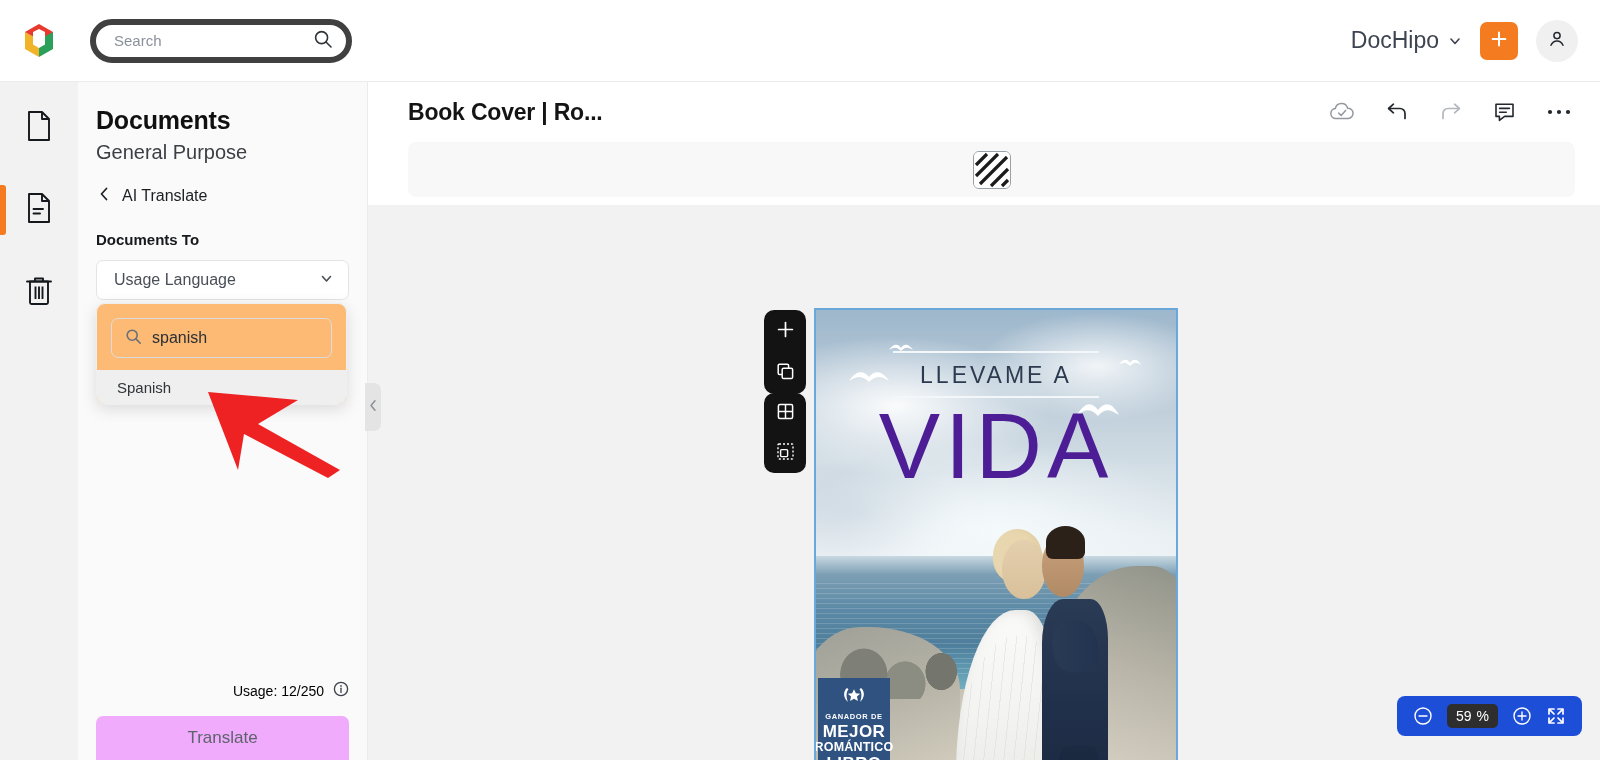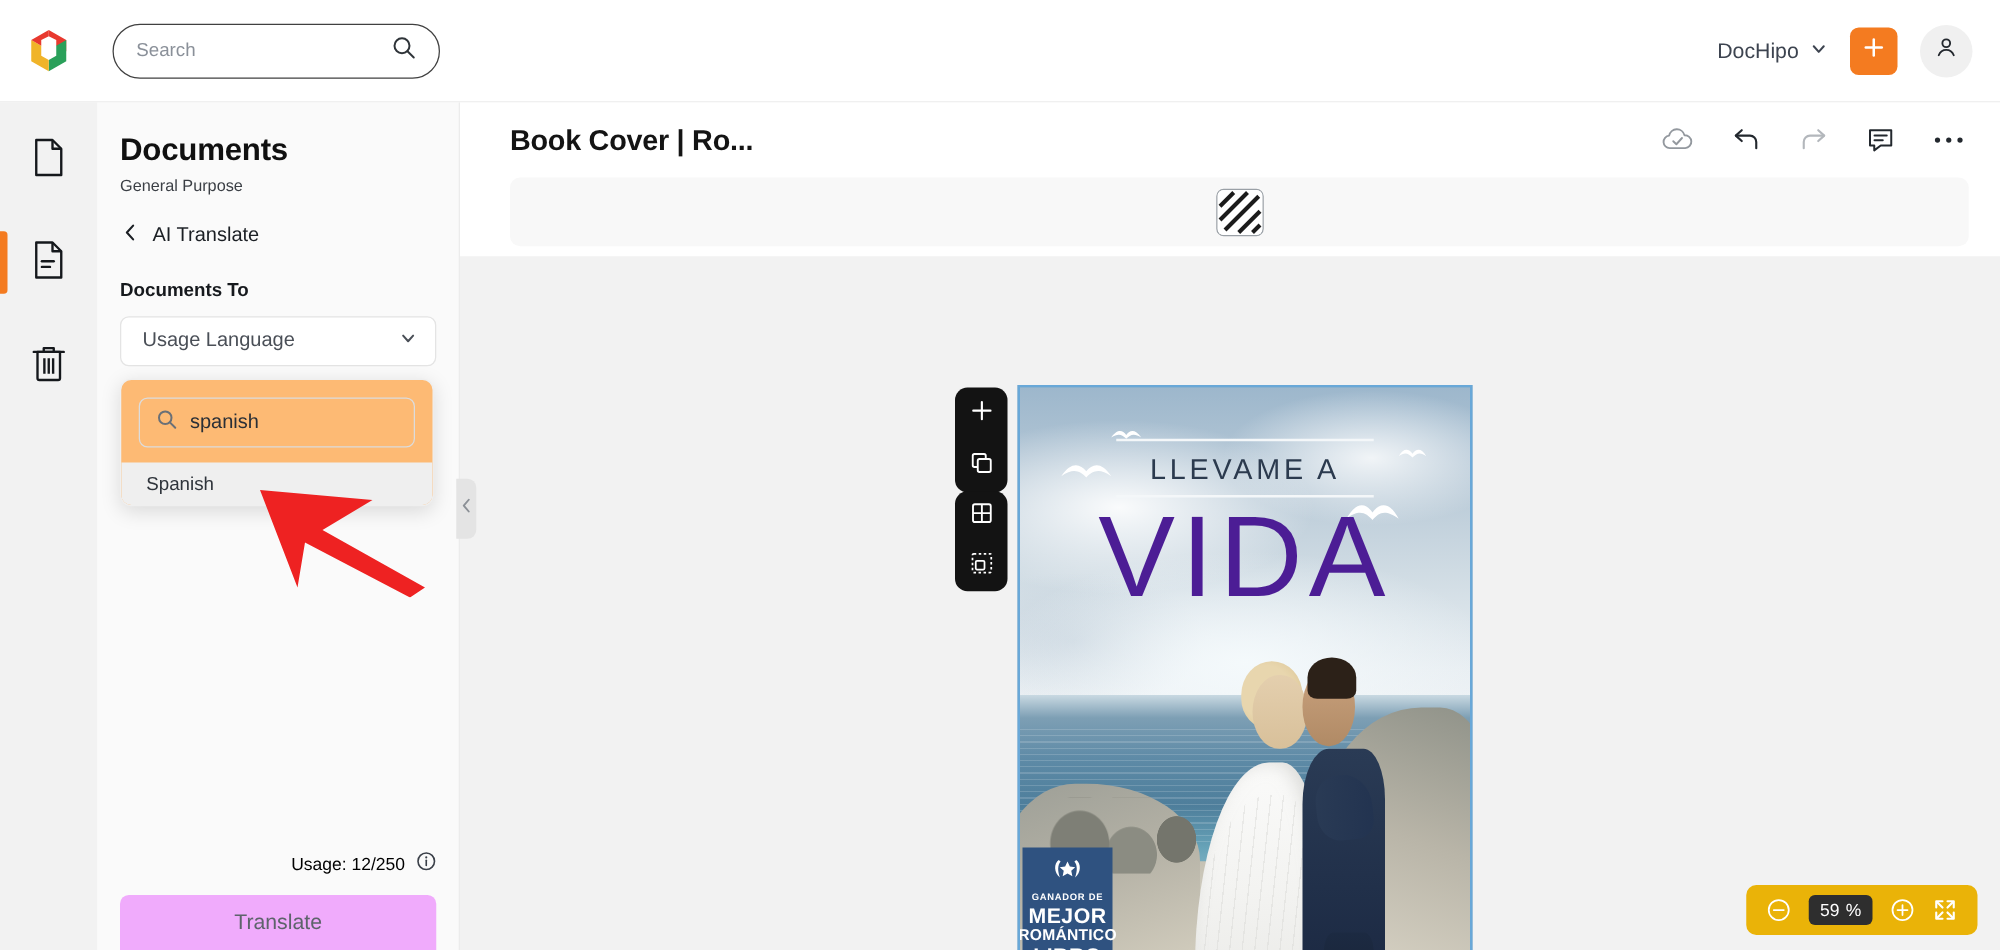--- a/index.html
+++ b/index.html
@@ -14,35 +14,35 @@
   
   .topbar {
     position: absolute; left: 0; top: 0; width: 1600px; height: 82px;
     background: #ffffff; display: flex; align-items: center;
     border-bottom: 1px solid #ececec;
   }
   .logo-wrap { width: 78px; display: flex; align-items: center; justify-content: center; }
   .logo { width: 40px; height: 40px; position: relative; }
 
   .search-box {
-    width: 262px; height: 44px; border: 1px solid #404040; border-radius: 24px;
+    width: 262px; height: 44px; border: 6px solid #404040; border-radius: 24px;
     background: #fff; display: flex; align-items: center; padding: 0 18px;
     margin-left: 12px;
   }
   .search-box input {
     flex: 1; border: none; outline: none; font-size: 15px; color: #5a5f66;
     font-family: "Liberation Sans", sans-serif; background: transparent;
   }
   .search-box input::placeholder { color: #8a9099; }
 
   .topbar-right {
     margin-left: auto; display: flex; align-items: center; gap: 18px; padding-right: 22px;
   }
   .workspace-sel {
-    display: flex; align-items: center; gap: 9px; font-size: 17px; color: #3d4450;
+    display: flex; align-items: center; gap: 9px; font-size: 23px; color: #3d4450;
     cursor: pointer;
   }
   .plus-btn {
     width: 38px; height: 38px; background: #f47b20; border-radius: 7px;
     display: flex; align-items: center; justify-content: center; cursor: pointer;
   }
   .avatar-btn {
     width: 42px; height: 42px; background: #f0f0f0; border-radius: 50%;
     display: flex; align-items: center; justify-content: center; cursor: pointer;
   }
@@ -61,21 +61,21 @@
     content: ""; position: absolute; left: 0; top: 3px; width: 6px; height: 50px;
     background: #f47b20; border-radius: 0 3px 3px 0;
   }
 
   
   .panel {
     position: absolute; left: 78px; top: 82px; width: 290px; height: 678px;
     background: #fafafa; border-right: 1px solid #ececec; padding: 16px 0 0 0;
   }
   .panel-title { font-size: 25px; font-weight: bold; color: #101010; padding: 8px 0 0 18px; letter-spacing: -0.2px;}
-  .panel-sub { font-size: 13px; color: #3b3f45; padding: 6px 0 0 18px; }
+  .panel-sub { font-size: 20px; color: #3b3f45; padding: 6px 0 0 18px; }
   .back-row {
     display: flex; align-items: center; gap: 12px; padding: 22px 0 0 20px; cursor: pointer;
   }
   .back-row .lbl { font-size: 16px; color: #1b1f24; }
   .field-label { font-size: 15px; font-weight: bold; color: #16191d; padding: 25px 0 0 18px; }
 
   .select-control {
     margin: 12px 18px 0 18px; height: 40px; background: #fff; border: 1px solid #e4e4e4;
     border-radius: 7px; display: flex; align-items: center; justify-content: space-between;
     padding: 0 14px 0 17px; cursor: pointer;
@@ -252,21 +252,21 @@
     padding-top: 7px; color: #fff; text-align: center;
   }
   .badge .b-emb { font-size: 19px; line-height: 1; }
   .badge .b-l1 { font-size: 7.5px; letter-spacing: 0.6px; margin-top: 4px; font-weight: bold; }
   .badge .b-l2 { font-size: 17px; font-weight: bold; letter-spacing: 0.4px; line-height: 1.05; margin-top: 2px;}
   .badge .b-l3 { font-size: 12.5px; font-weight: bold; letter-spacing: 0.2px; line-height: 1.05;}
   .badge .b-l4 { font-size: 17px; font-weight: bold; letter-spacing: 0.4px; line-height: 1.1; margin-top: 1px;}
 
   
   .zoom-widget {
-    position: absolute; right: 18px; bottom: 12px; height: 40px; background: #eab308;
+    position: absolute; right: 18px; bottom: 24px; height: 40px; background: #1d4ed8;
     border-radius: 8px; display: flex; align-items: center; gap: 14px; padding: 0 16px;
   }
   .zoom-widget .zval {
     background: #2e2e2e; border-radius: 5px; padding: 4px 9px; color: #fff;
     font-size: 14px; display: flex; gap: 5px;
   }
   .zbtn { cursor: pointer; display: flex; align-items: center; }
 
   
   .red-arrow { position: absolute; left: 200px; top: 378px; z-index: 30; pointer-events: none; }

